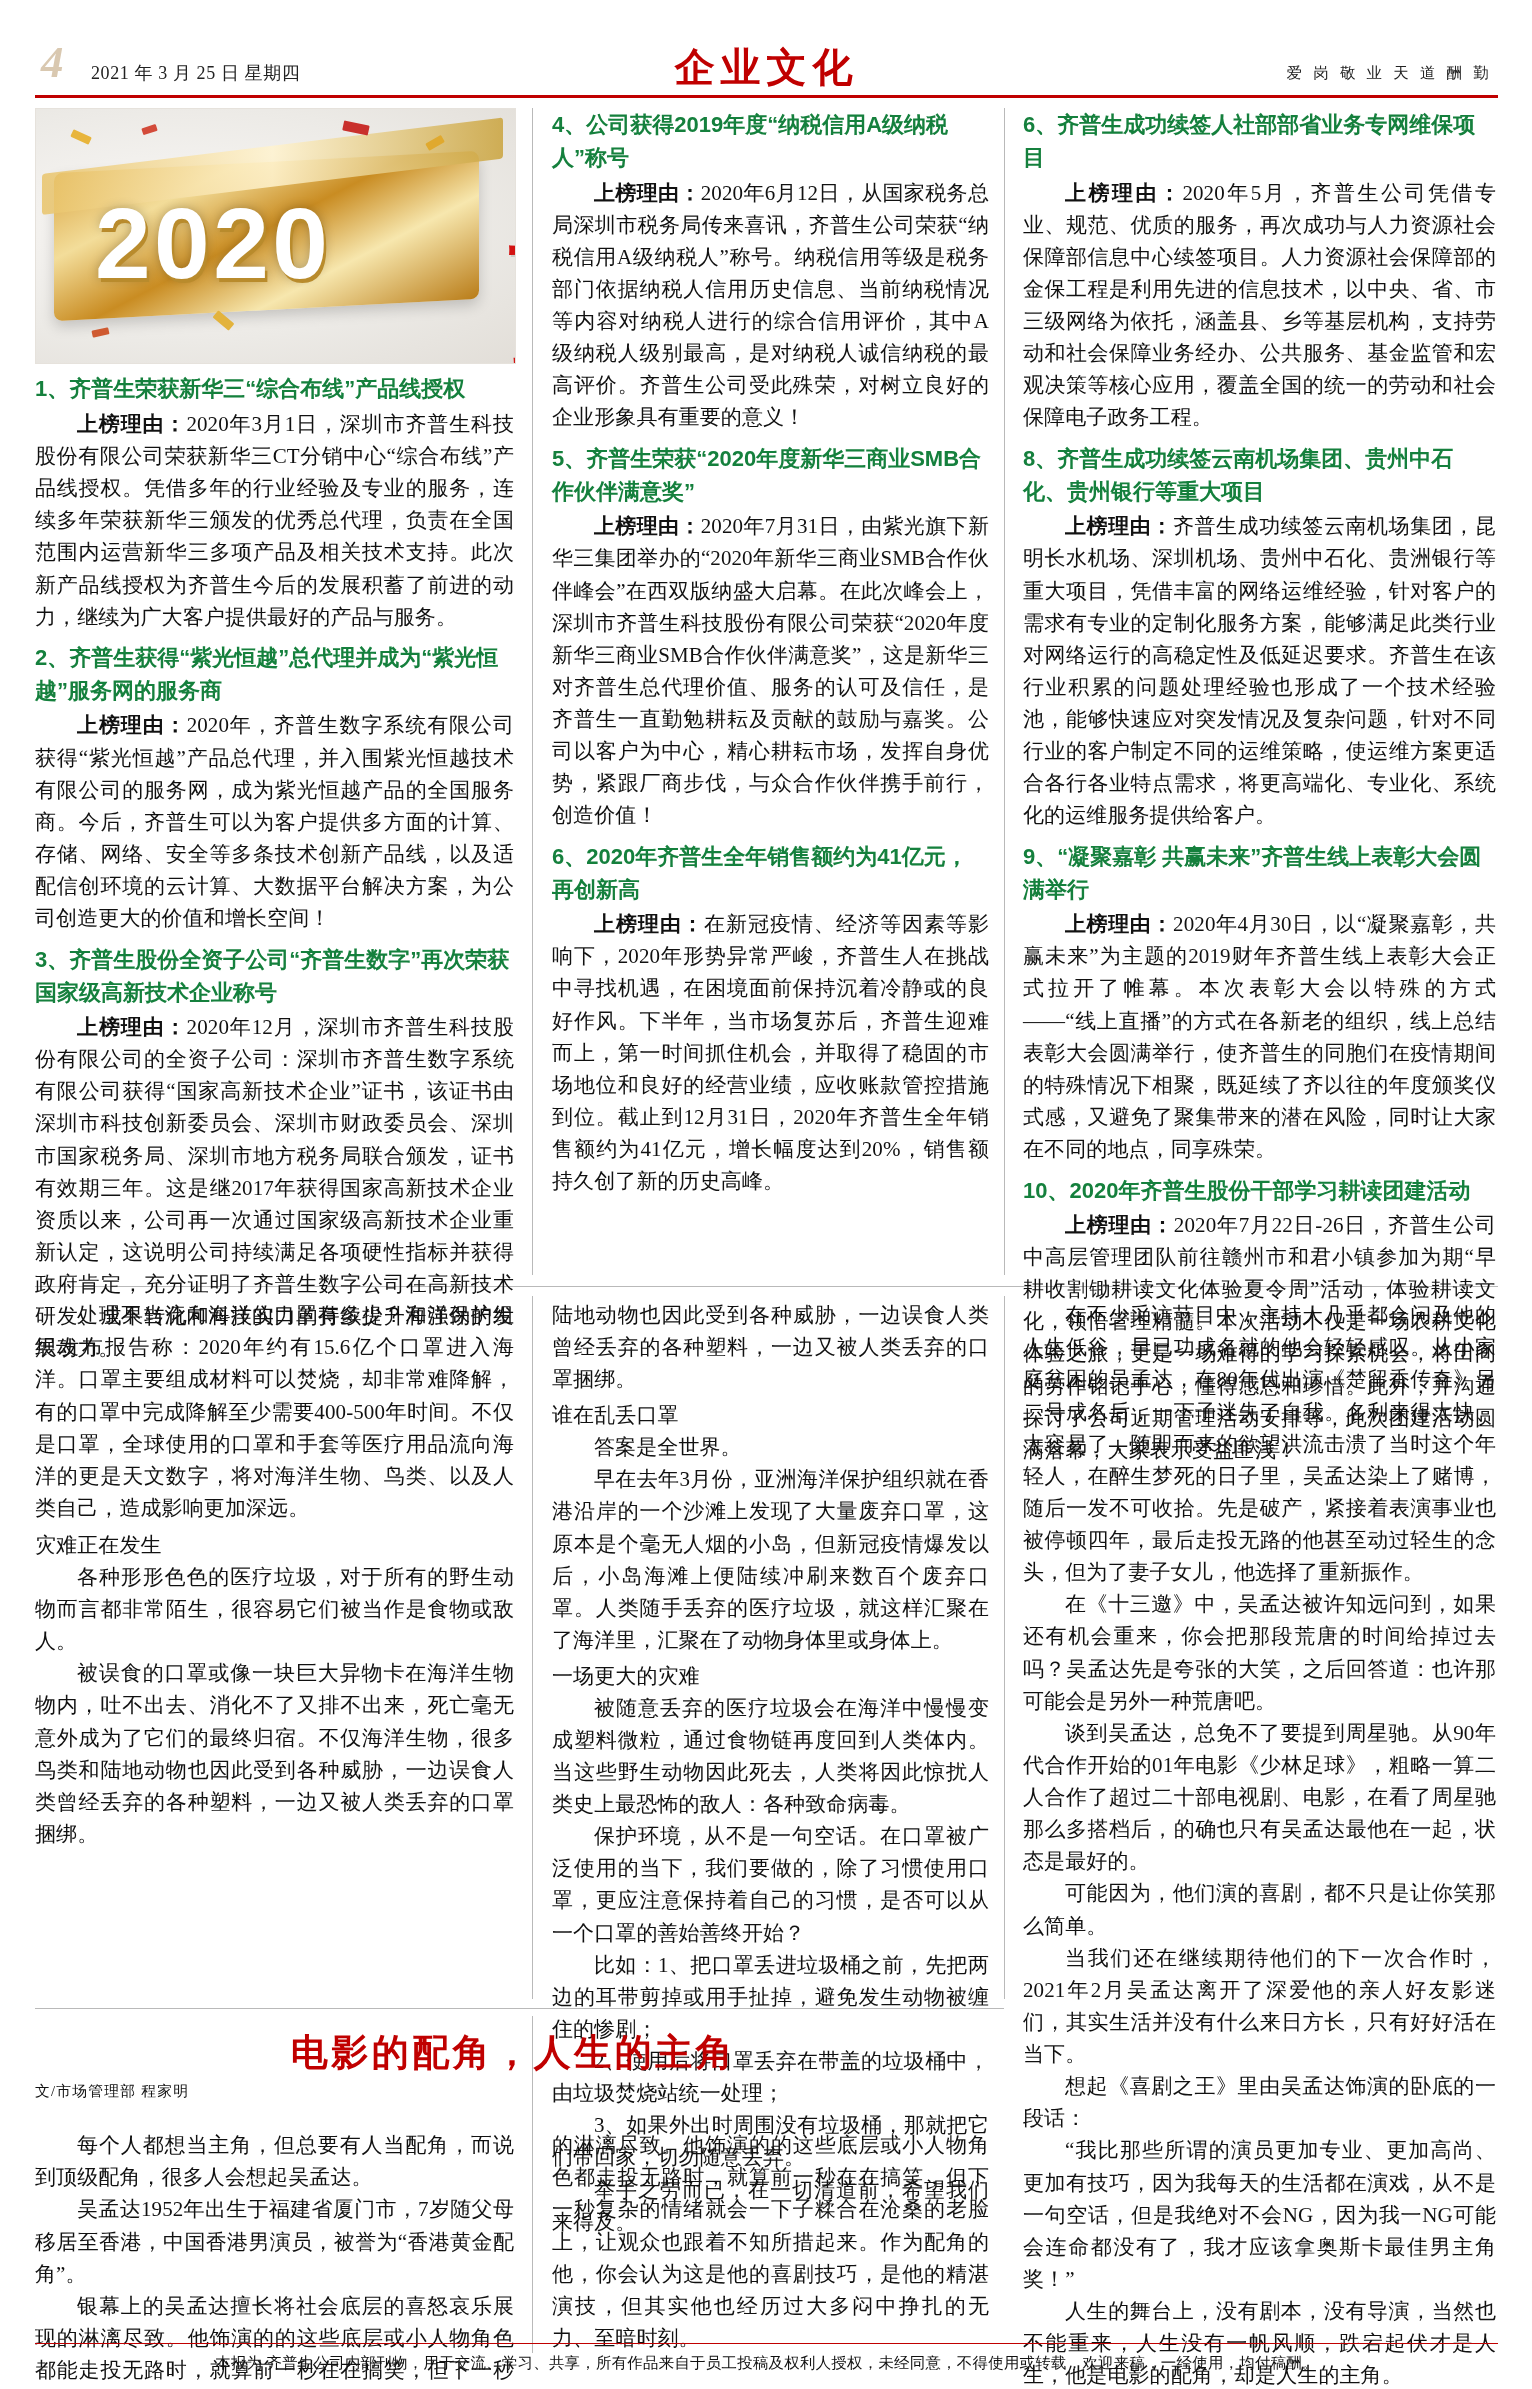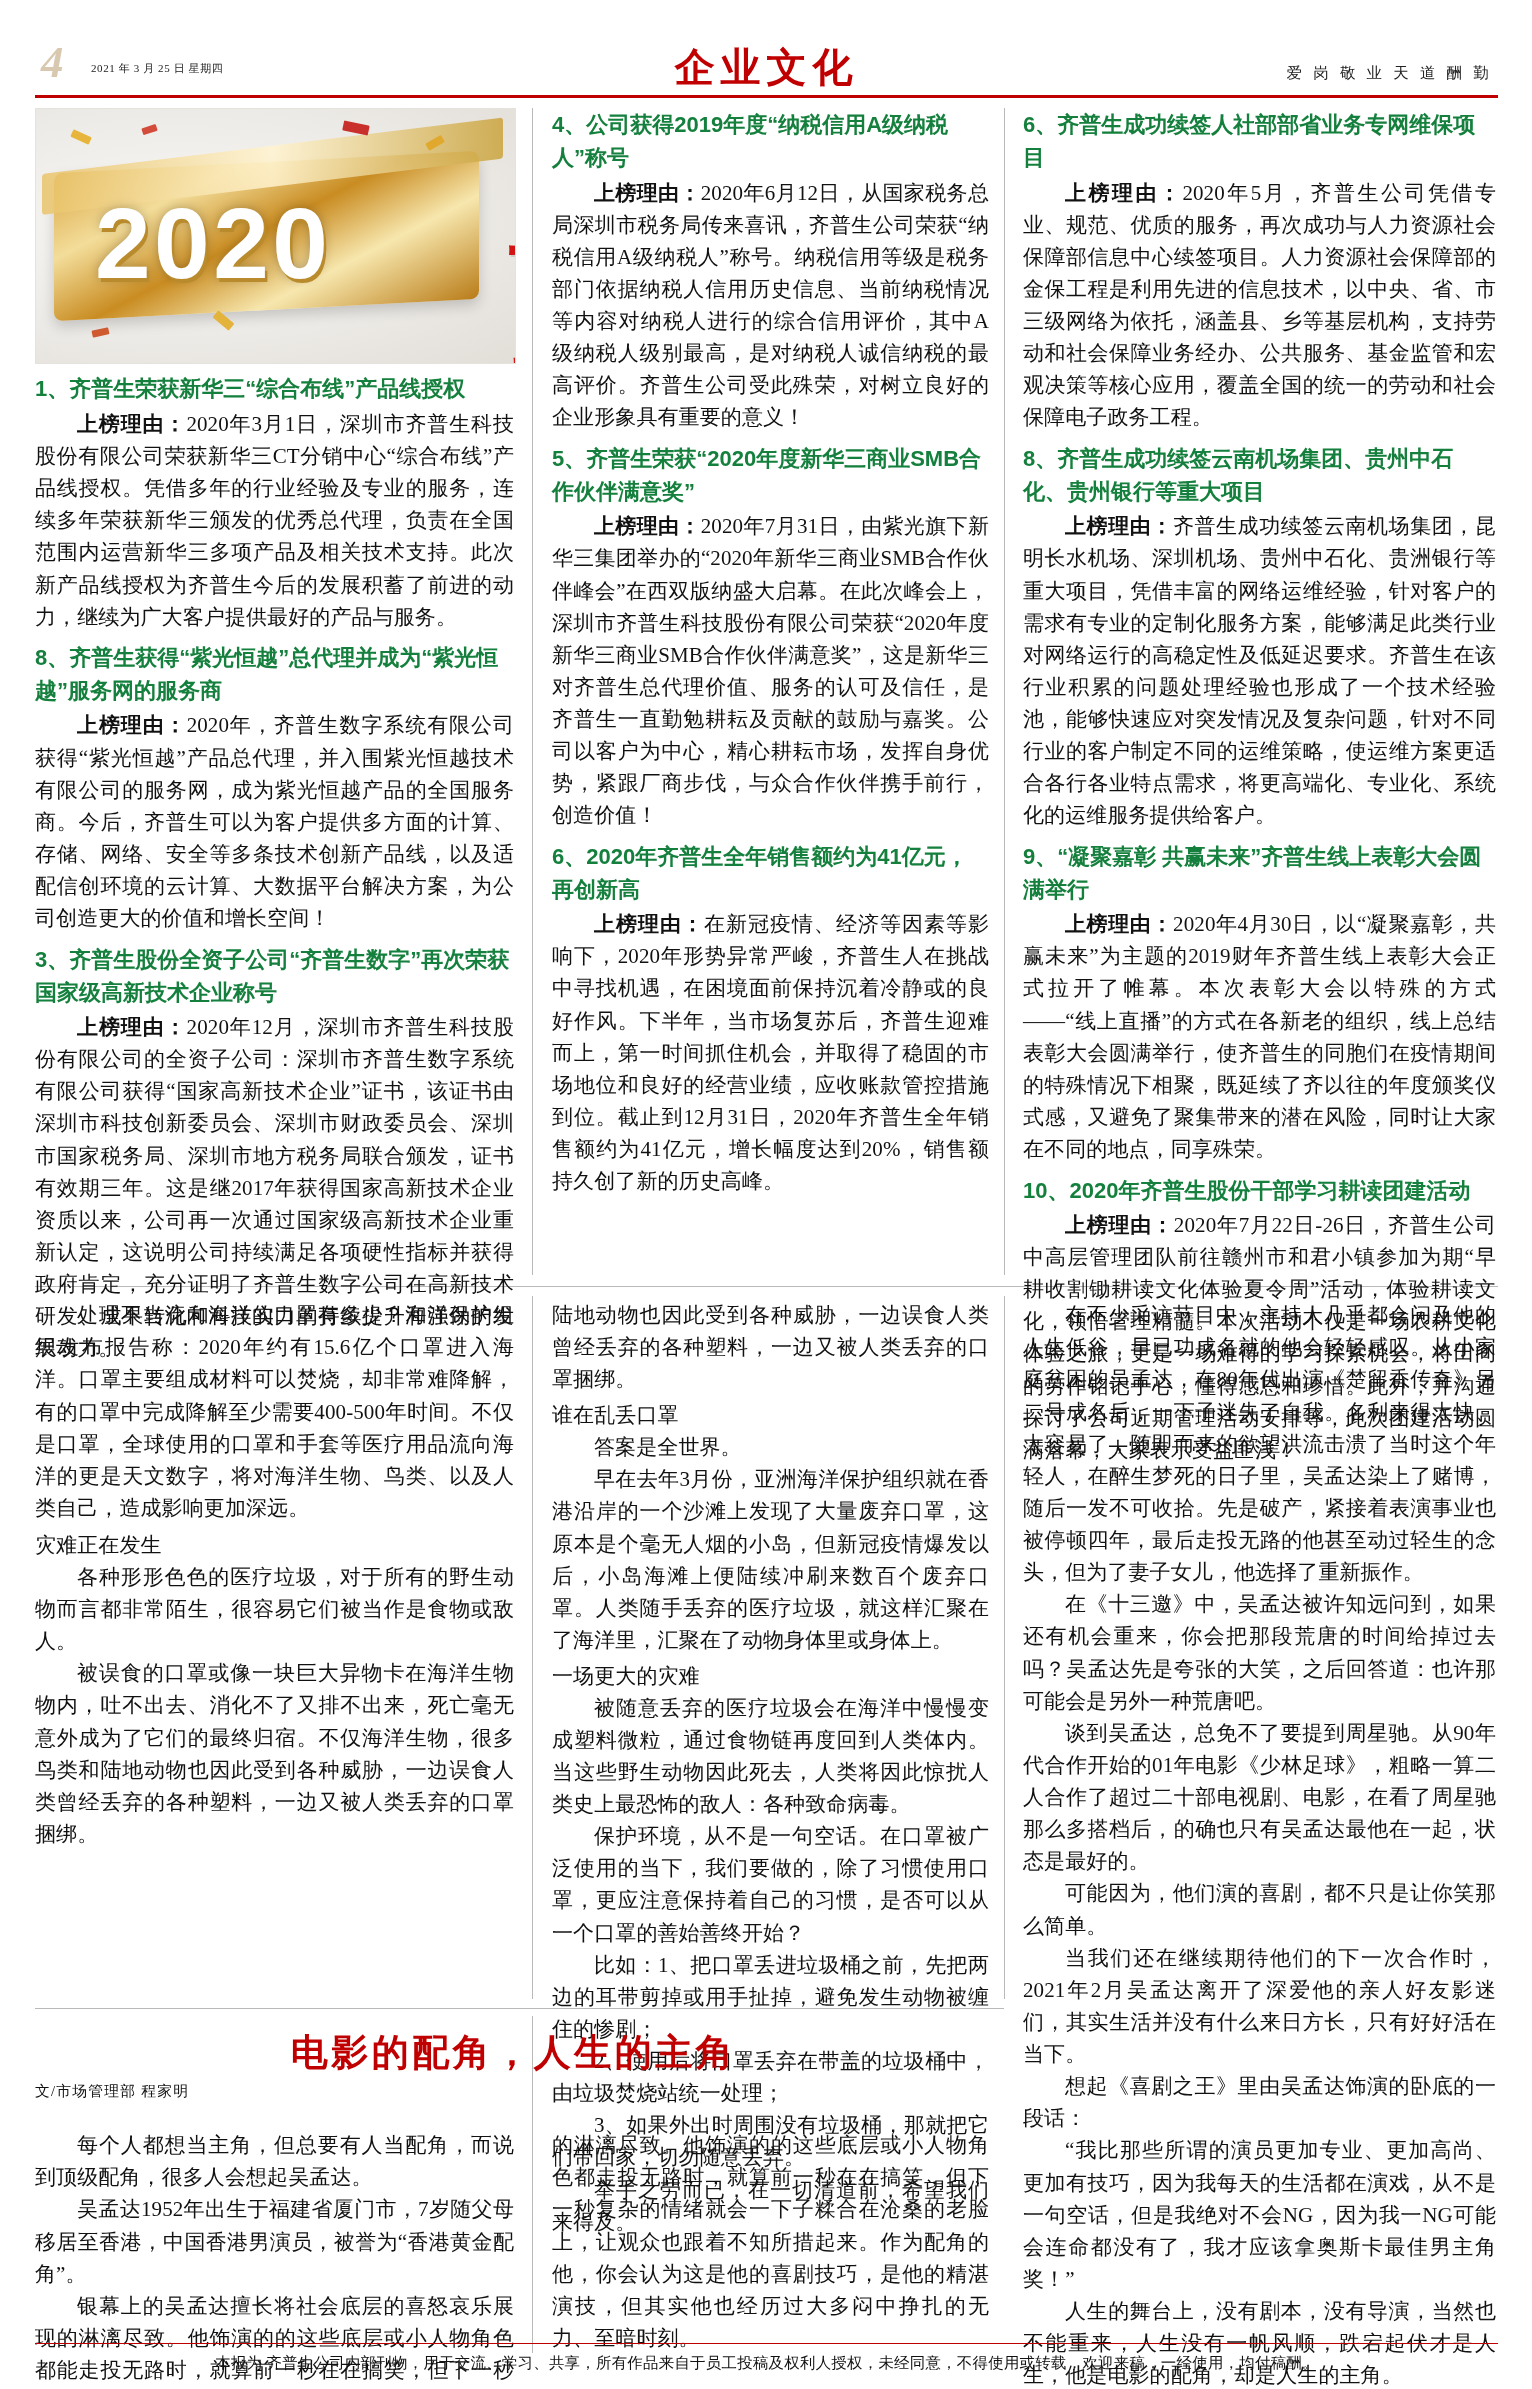--- a/index.html
+++ b/index.html
@@ -25,21 +25,21 @@
   }
   .page-num{
     position:absolute;left:5.9px;top:16.5px;
     font-size:45px;font-weight:bold;color:#d9c8b0;
     font-family:"Liberation Serif",serif;
     font-style:italic;
     line-height:1;
   }
   .date-line{
     position:absolute;left:56px;top:37px;
-    font-size:11px;color:#222;letter-spacing:0.6px;
+    font-size:18px;color:#222;letter-spacing:0.6px;
   }
   .mast-title{
     position:absolute;left:0;right:0;top:16.5px;
     text-align:center;
     font-size:40px;font-weight:bold;color:#c00000;
     letter-spacing:5.9px;
     font-family:"Liberation Sans",sans-serif;
   }
   .mast-slogan{
     position:absolute;right:5.9px;top:39px;
@@ -217,21 +217,21 @@
         <div class="confetti" style="left:390px;top:29.5px;width:17.7px;height:7.7px;background:#e0a92e;transform:rotate(-30deg);"></div>
         <div class="confetti" style="left:177px;top:207px;width:21px;height:8.9px;background:#e3b33c;transform:rotate(40deg);"></div>
         <div class="confetti" style="left:56px;top:220px;width:16.5px;height:7px;background:#cf5a30;transform:rotate(-12deg);"></div>
         <div class="y2020">2020</div>
         <div class="bigtitle">十大新闻</div>
       </div>
 
       <div class="art-title">1、齐普生荣获新华三“综合布线”产品线授权</div>
       <p class="tx"><span class="lead">上榜理由：</span><span>2020年3月1日，深圳市齐普生科技股份有限公司荣获新华三CT分销中心“综合布线”产品线授权。凭借多年的行业经验及专业的服务，连续多年荣获新华三颁发的优秀总代理，负责在全国范围内运营新华三多项产品及相关技术支持。此次新产品线授权为齐普生今后的发展积蓄了前进的动力，继续为广大客户提供最好的产品与服务。</span></p>
 
-      <div class="art-title">8、齐普生获得“紫光恒越”总代理并成为“紫光恒越”服务网的服务商</div>
+      <div class="art-title">2、齐普生获得“紫光恒越”总代理并成为“紫光恒越”服务网的服务商</div>
       <p class="tx"><span class="lead">上榜理由：</span><span>2020年，齐普生数字系统有限公司获得“紫光恒越”产品总代理，并入围紫光恒越技术有限公司的服务网，成为紫光恒越产品的全国服务商。今后，齐普生可以为客户提供多方面的计算、存储、网络、安全等多条技术创新产品线，以及适配信创环境的云计算、大数据平台解决方案，为公司创造更大的价值和增长空间！</span></p>
 
       <div class="art-title">3、齐普生股份全资子公司“齐普生数字”再次荣获国家级高新技术企业称号</div>
       <p class="tx"><span class="lead">上榜理由：</span><span>2020年12月，深圳市齐普生科技股份有限公司的全资子公司：深圳市齐普生数字系统有限公司获得“国家高新技术企业”证书，该证书由深圳市科技创新委员会、深圳市财政委员会、深圳市国家税务局、深圳市地方税务局联合颁发，证书有效期三年。这是继2017年获得国家高新技术企业资质以来，公司再一次通过国家级高新技术企业重新认定，这说明公司持续满足各项硬性指标并获得政府肯定，充分证明了齐普生数字公司在高新技术研发、成果转化和科技实力的持续提升和强劲的发展动力。</span></p>
     </div>
 
     <div class="col" style="left:517px;top:0;width:437px;">
       <div class="art-title" style="margin-top:0;">4、公司获得2019年度“纳税信用A级纳税人”称号</div>
       <p class="tx"><span class="lead">上榜理由：</span><span>2020年6月12日，从国家税务总局深圳市税务局传来喜讯，齐普生公司荣获“纳税信用A级纳税人”称号。纳税信用等级是税务部门依据纳税人信用历史信息、当前纳税情况等内容对纳税人进行的综合信用评价，其中A级纳税人级别最高，是对纳税人诚信纳税的最高评价。齐普生公司受此殊荣，对树立良好的企业形象具有重要的意义！</span></p>
 

